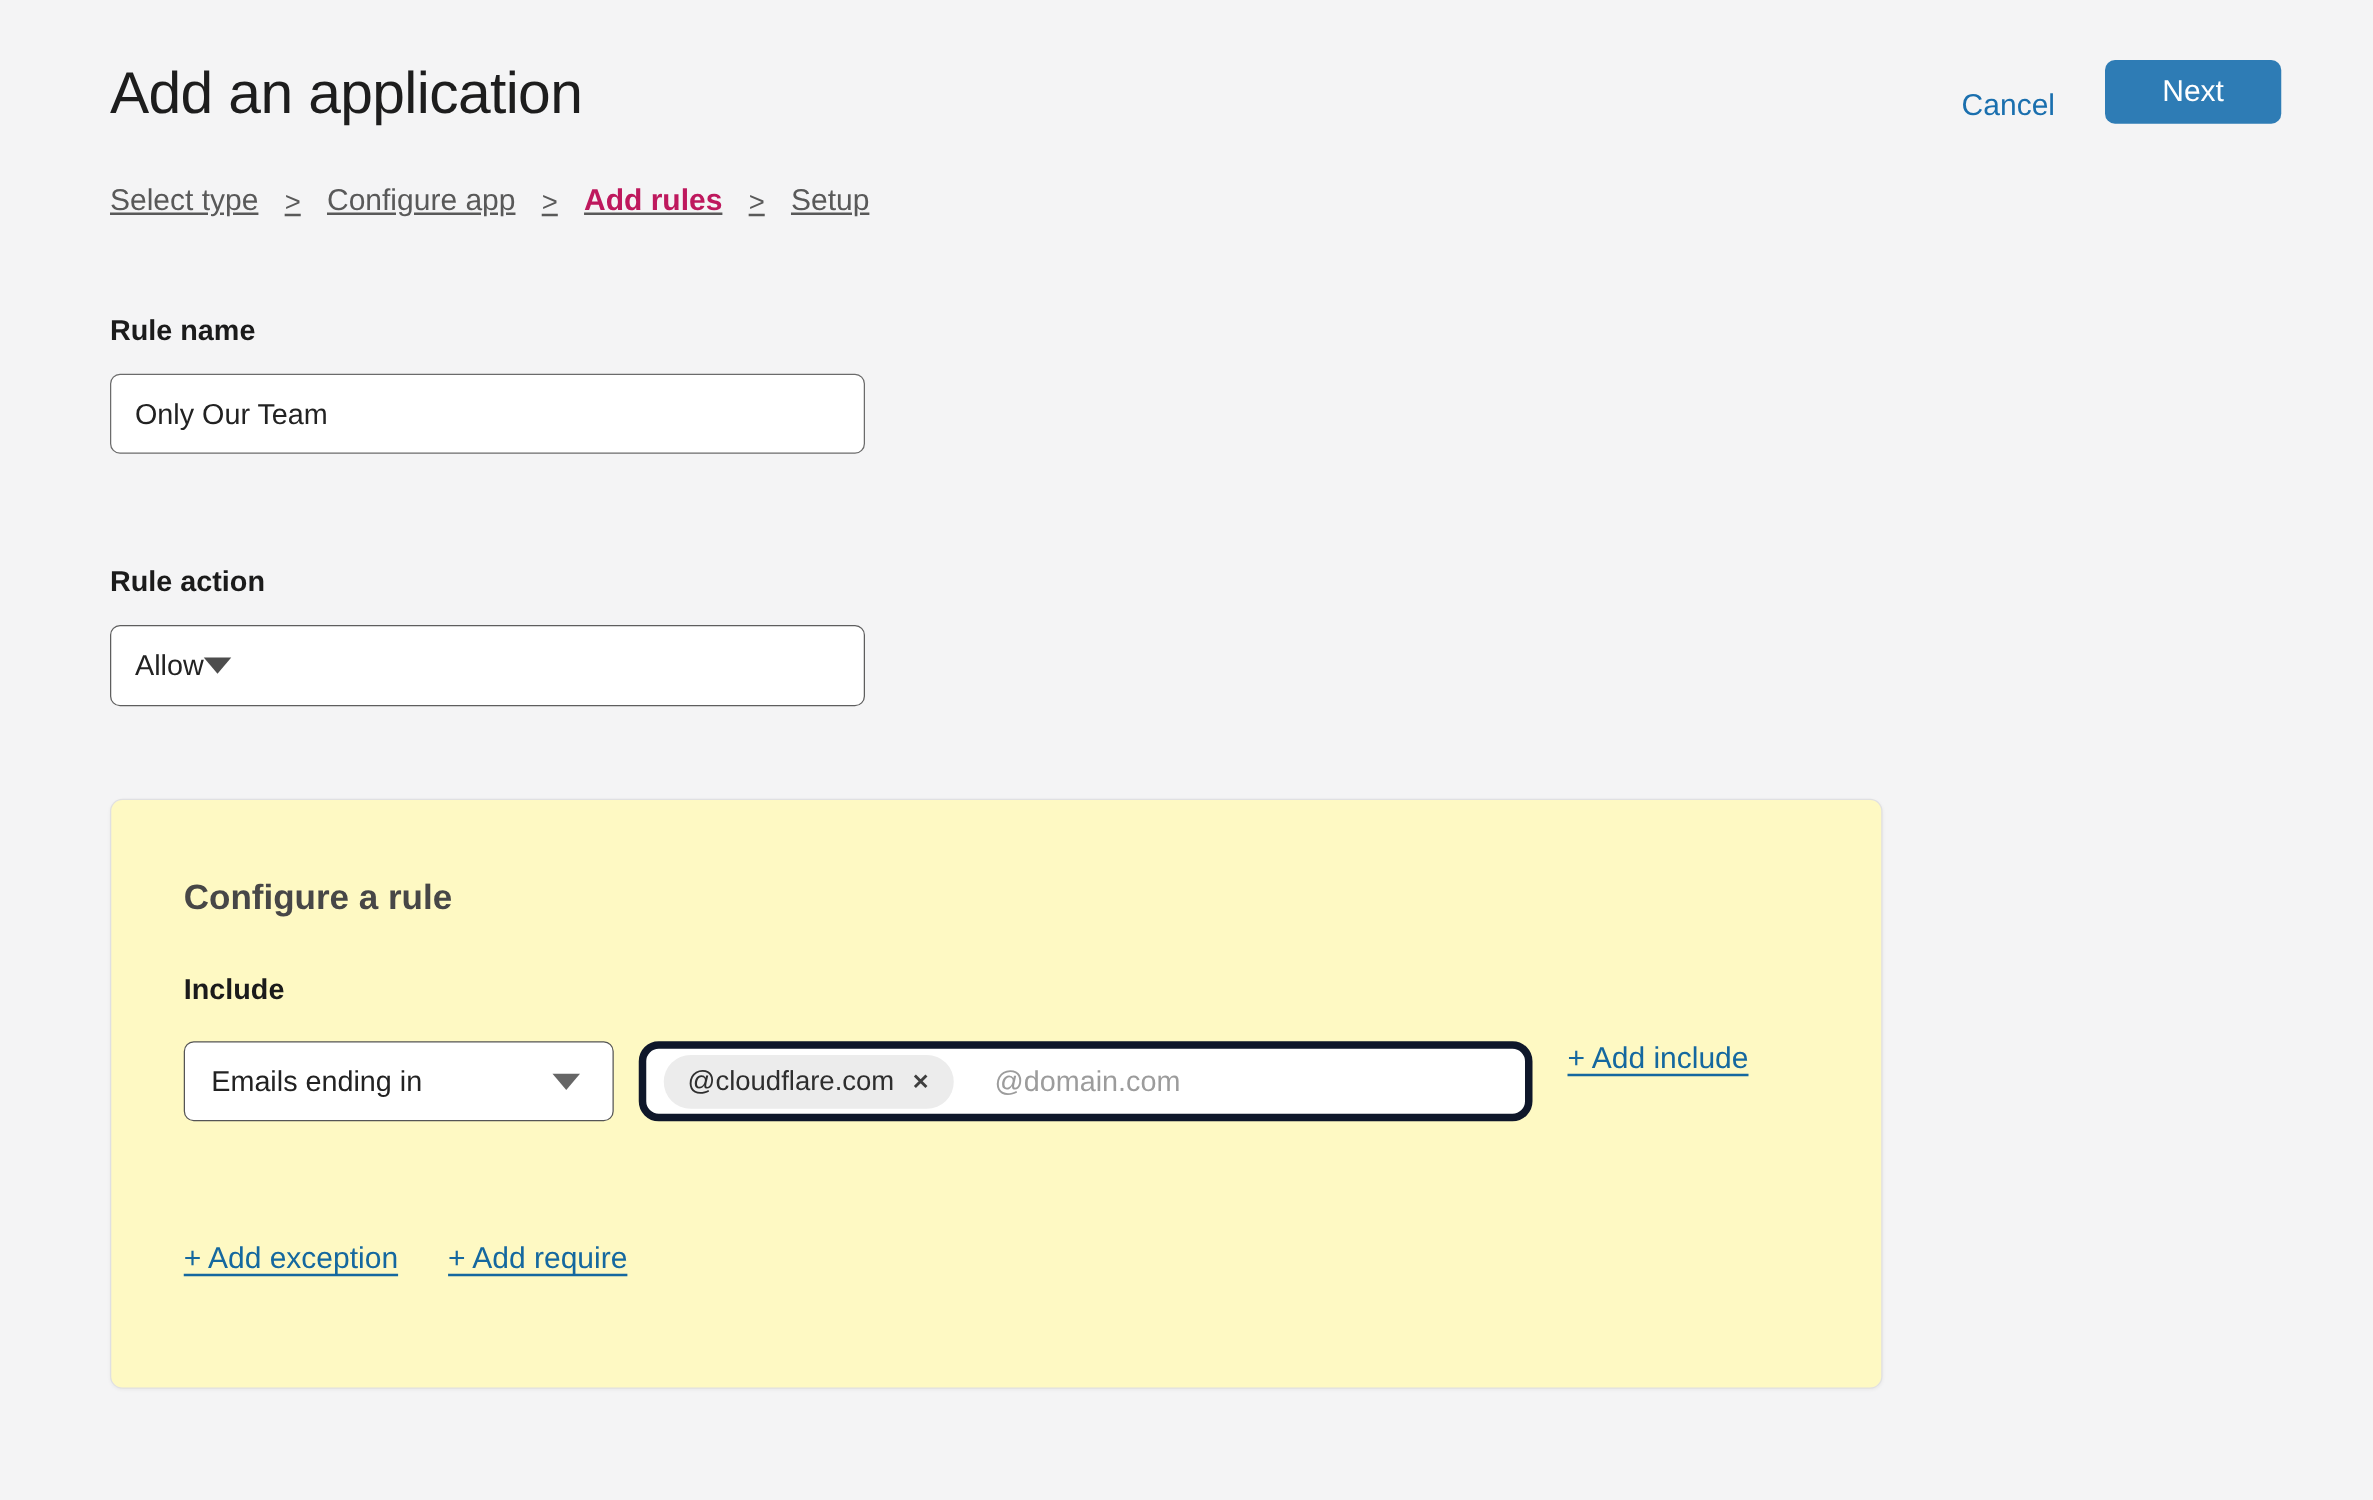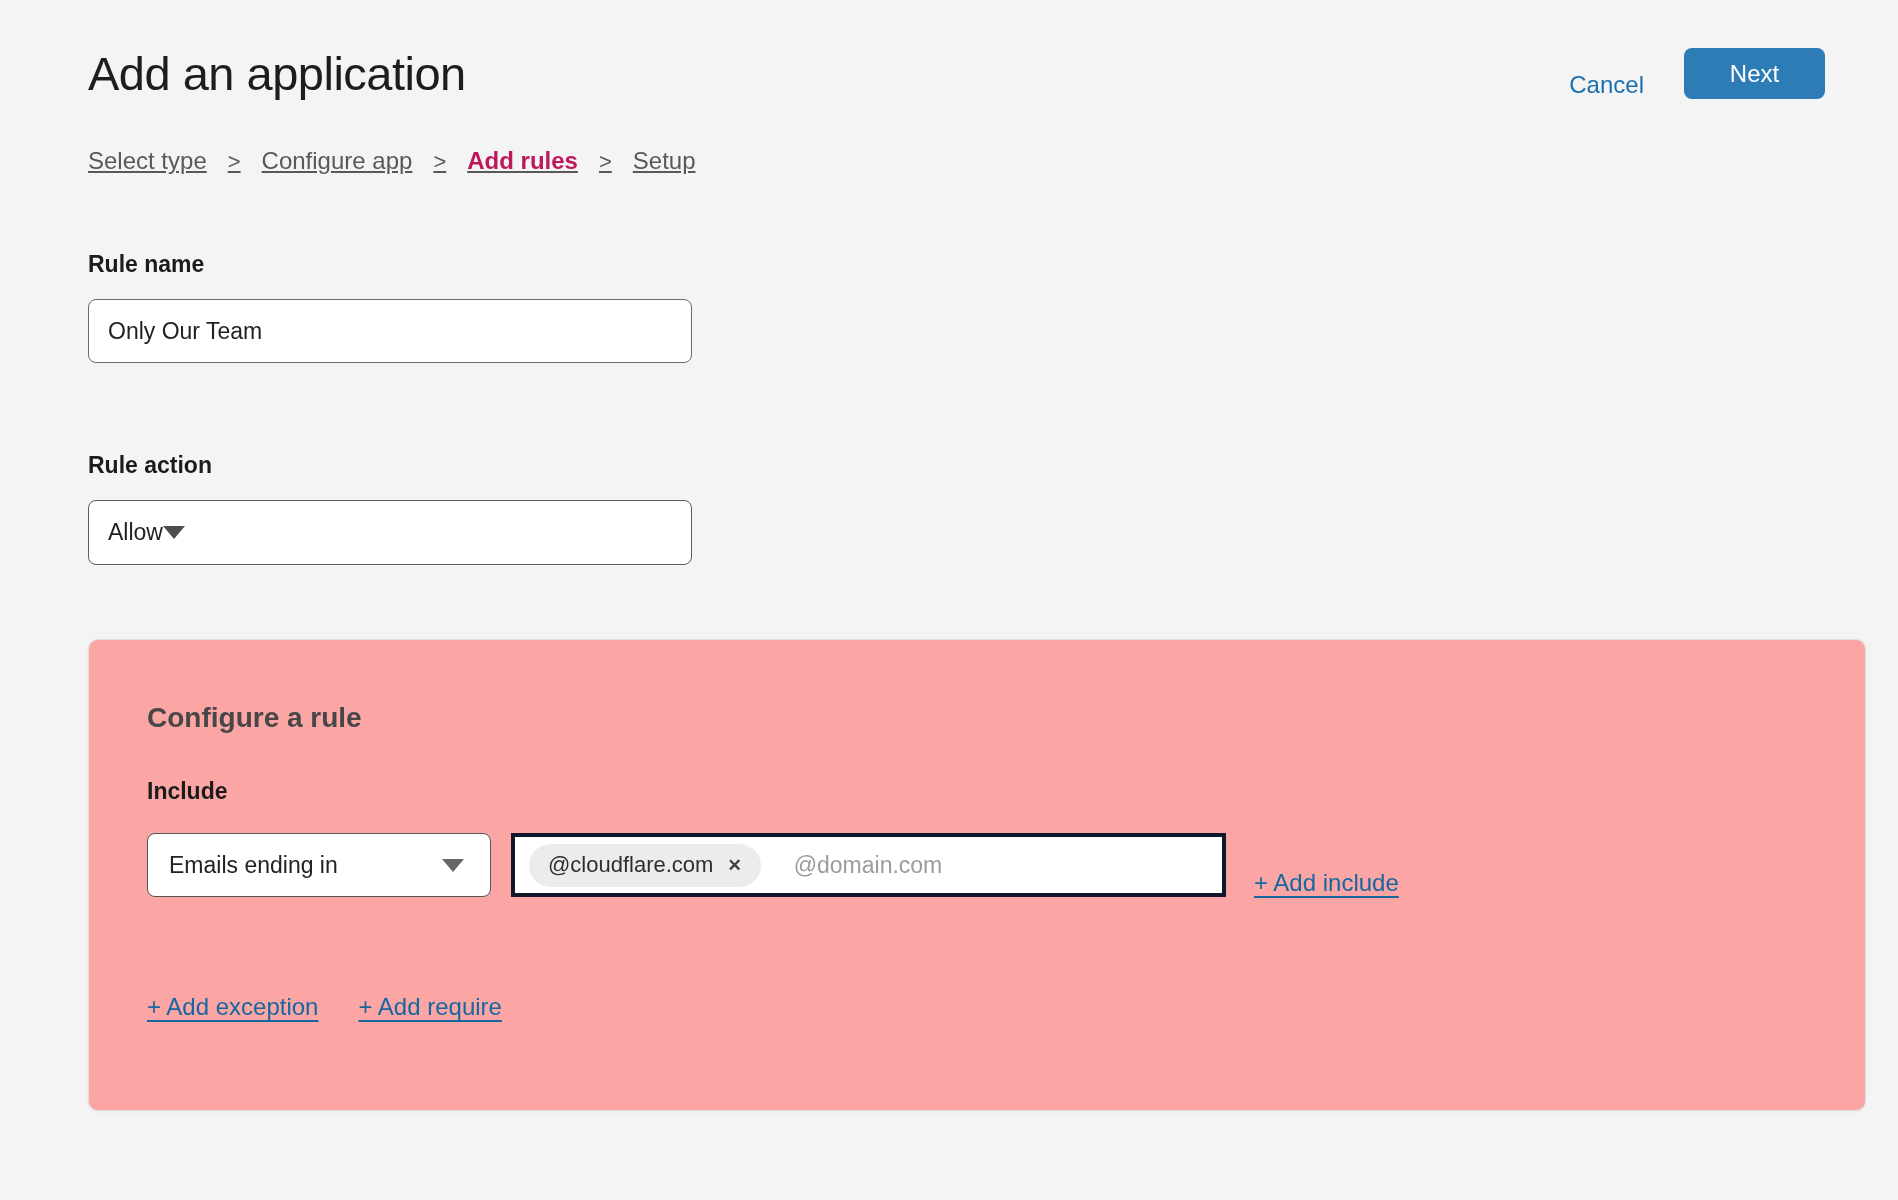--- a/index.html
+++ b/index.html
@@ -66,42 +66,42 @@
   .chevron-down {
     width:0; height:0;
     border-left:11px solid transparent;
     border-right:11px solid transparent;
     border-top:13px solid #4d4d4d;
   }
 
   
   .rule-card {
     margin-top:74px;
-    width:1778px; height:472px;
-    background:#fca5a5;
+    width:1418px; height:472px;
+    background:#fef9c3;
     border:1px solid #e0e0e2; border-radius:10px;
     box-shadow:0 1px 3px rgba(0,0,0,0.05);
     padding:62px 58px 0 58px;
   }
   .card-title { font-size:28px; font-weight:700; color:#474747; }
   .include-label { margin-top:44px; }
-  .include-row { margin-top:28px; display:flex; align-items:flex-end; }
+  .include-row { margin-top:28px; display:flex; align-items:flex-start; }
   .selector-box {
     width:344px; height:64px; flex:none;
     border:1.5px solid #555555; border-radius:8px;
     background:#ffffff;
     display:flex; align-items:center; justify-content:space-between;
     padding:0 26px 0 21px;
     font-size:23px; color:#222222; cursor:pointer;
   }
   .selector-box .chevron-down { border-top-color:#666666; }
   .chip-input {
     margin-left:20px;
     width:715px; height:64px; flex:none;
-    border:4px solid #0f172a; border-radius:0;
+    border:6px solid #0f172a; border-radius:16px;
     background:#ffffff;
     display:flex; align-items:center;
     padding:0 14px;
     cursor:text;
   }
   .chip {
     background:#ececec; border-radius:22px;
     height:43px; padding:0 19px;
     display:flex; align-items:center;
     font-size:22px; color:#2e2e2e;

